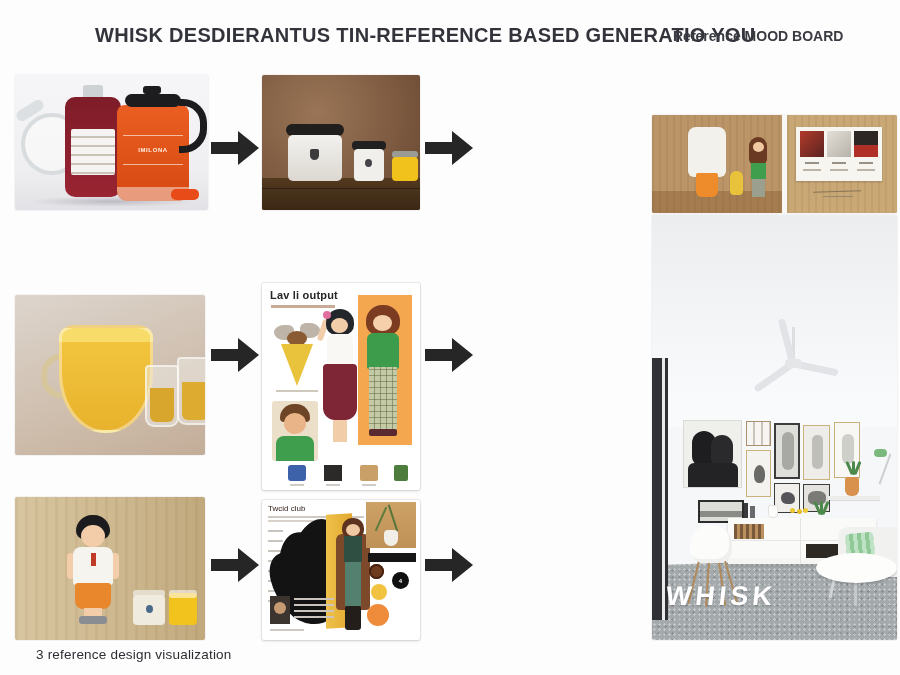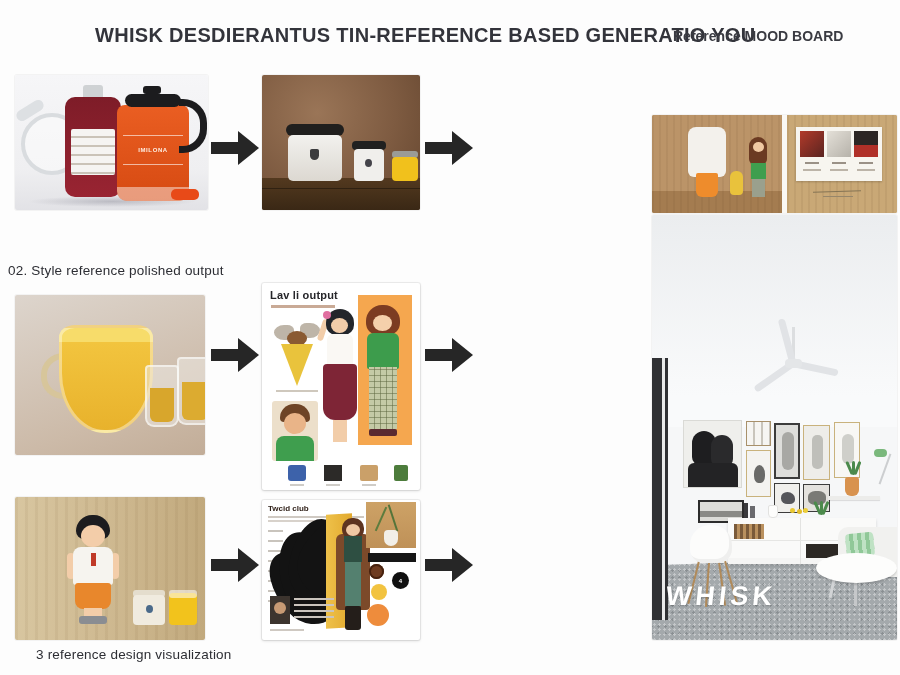--- a/index.html
+++ b/index.html
@@ -115,21 +115,21 @@
   .cs-t2{left:62px;top:182px;width:18px;height:16px;background:#2c2a28}
   .cs-t3{left:98px;top:182px;width:18px;height:16px;background:#caa069;border-radius:2px}
   .cs-t4{left:132px;top:182px;width:14px;height:16px;background:#4d7c3c;border-radius:2px}
   .cs-tc{width:14px;height:2px;background:#cfccc7}
   .cs-tc.c1{left:28px;top:201px}.cs-tc.c2{left:64px;top:201px}.cs-tc.c3{left:100px;top:201px}
 
   
   #dsheet{left:262px;top:500px;width:158px;height:140px;background:#fff;
     box-shadow:0 0 0 1px rgba(0,0,0,.06),0 1px 3px rgba(0,0,0,.14)}
   #dsheet > div{position:absolute}
-  .ds-title{left:6px;top:4px;font-size:8px;font-weight:700;color:#33241c}
+  .ds-title{left:6px;top:4px;font-size:8px;font-weight:400;color:#33241c}
   .ds-line1{left:6px;top:16px;width:96px;height:2px;background:#cfc9c2}
   .ds-line2{left:6px;top:20px;width:70px;height:2px;background:#d8d2cb}
   .ds-side{left:6px;top:30px;width:15px;height:72px;background:repeating-linear-gradient(180deg,#c9c4bd 0 2px,transparent 2px 10px)}
   .ds-fan{left:16px;top:18px;width:68px;height:94px}
   .ds-fan span{position:absolute;left:8px;top:4px;width:56px;height:84px;background:#131313;
     border-radius:50% 50% 45% 55%/60% 60% 40% 40%;transform-origin:95% 80%}
   .ds-fan .f1{transform:rotate(-42deg)}.ds-fan .f2{transform:rotate(-18deg)}
   .ds-fan .f3{transform:rotate(8deg)}.ds-fan .f4{transform:rotate(32deg)}
   .ds-door{left:64px;top:14px;width:26px;height:114px;background:linear-gradient(90deg,#eec14a,#e2a92e);transform:skewY(-3deg)}
   .ds-girl{left:74px;top:18px;width:34px;height:118px}
@@ -328,21 +328,20 @@
     <div class="jar-small-mark"></div>
     <div class="jar-yellow-lid"></div>
     <div class="jar-yellow"></div>
   </div>
 
   <div class="arrow" id="a1b">
       <span class="shaft"></span>
       <span class="head"></span>
     </div>
 
-  <div class="flow-label" id="label2">02. Style reference polished output</div>
 
   <div class="photo" id="p3">
     <div class="p3-table"></div>
     <div class="pitcher-handle"></div>
     <div class="pitcher"></div>
     <div class="glass glass1">
         <div class="liquid"></div>
       </div>
     <div class="glass glass2">
         <div class="liquid"></div>

